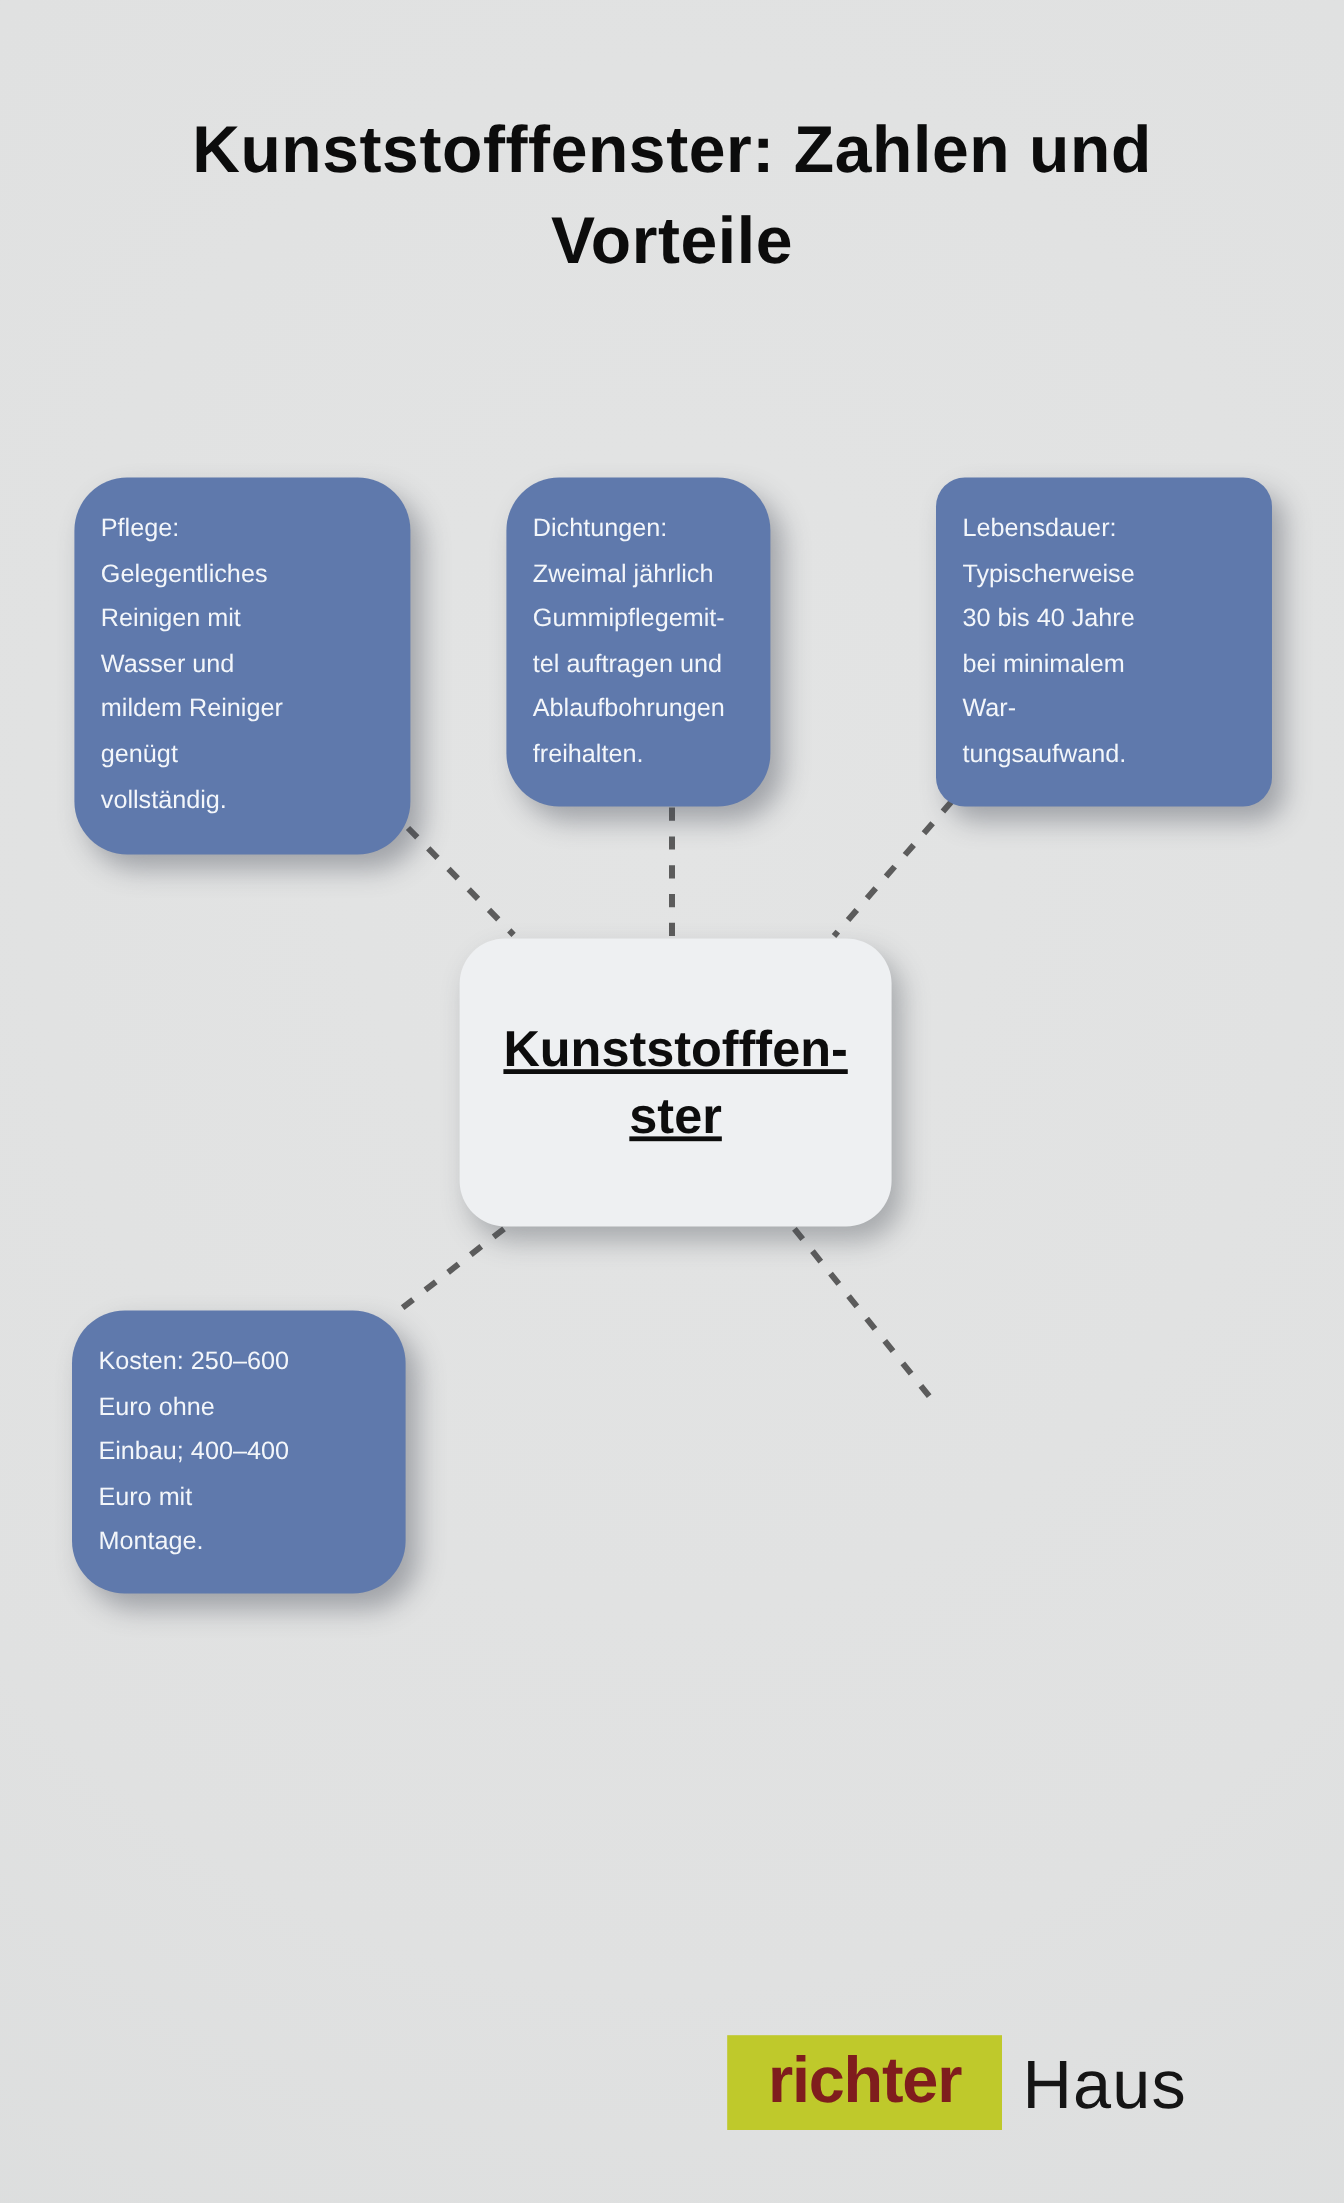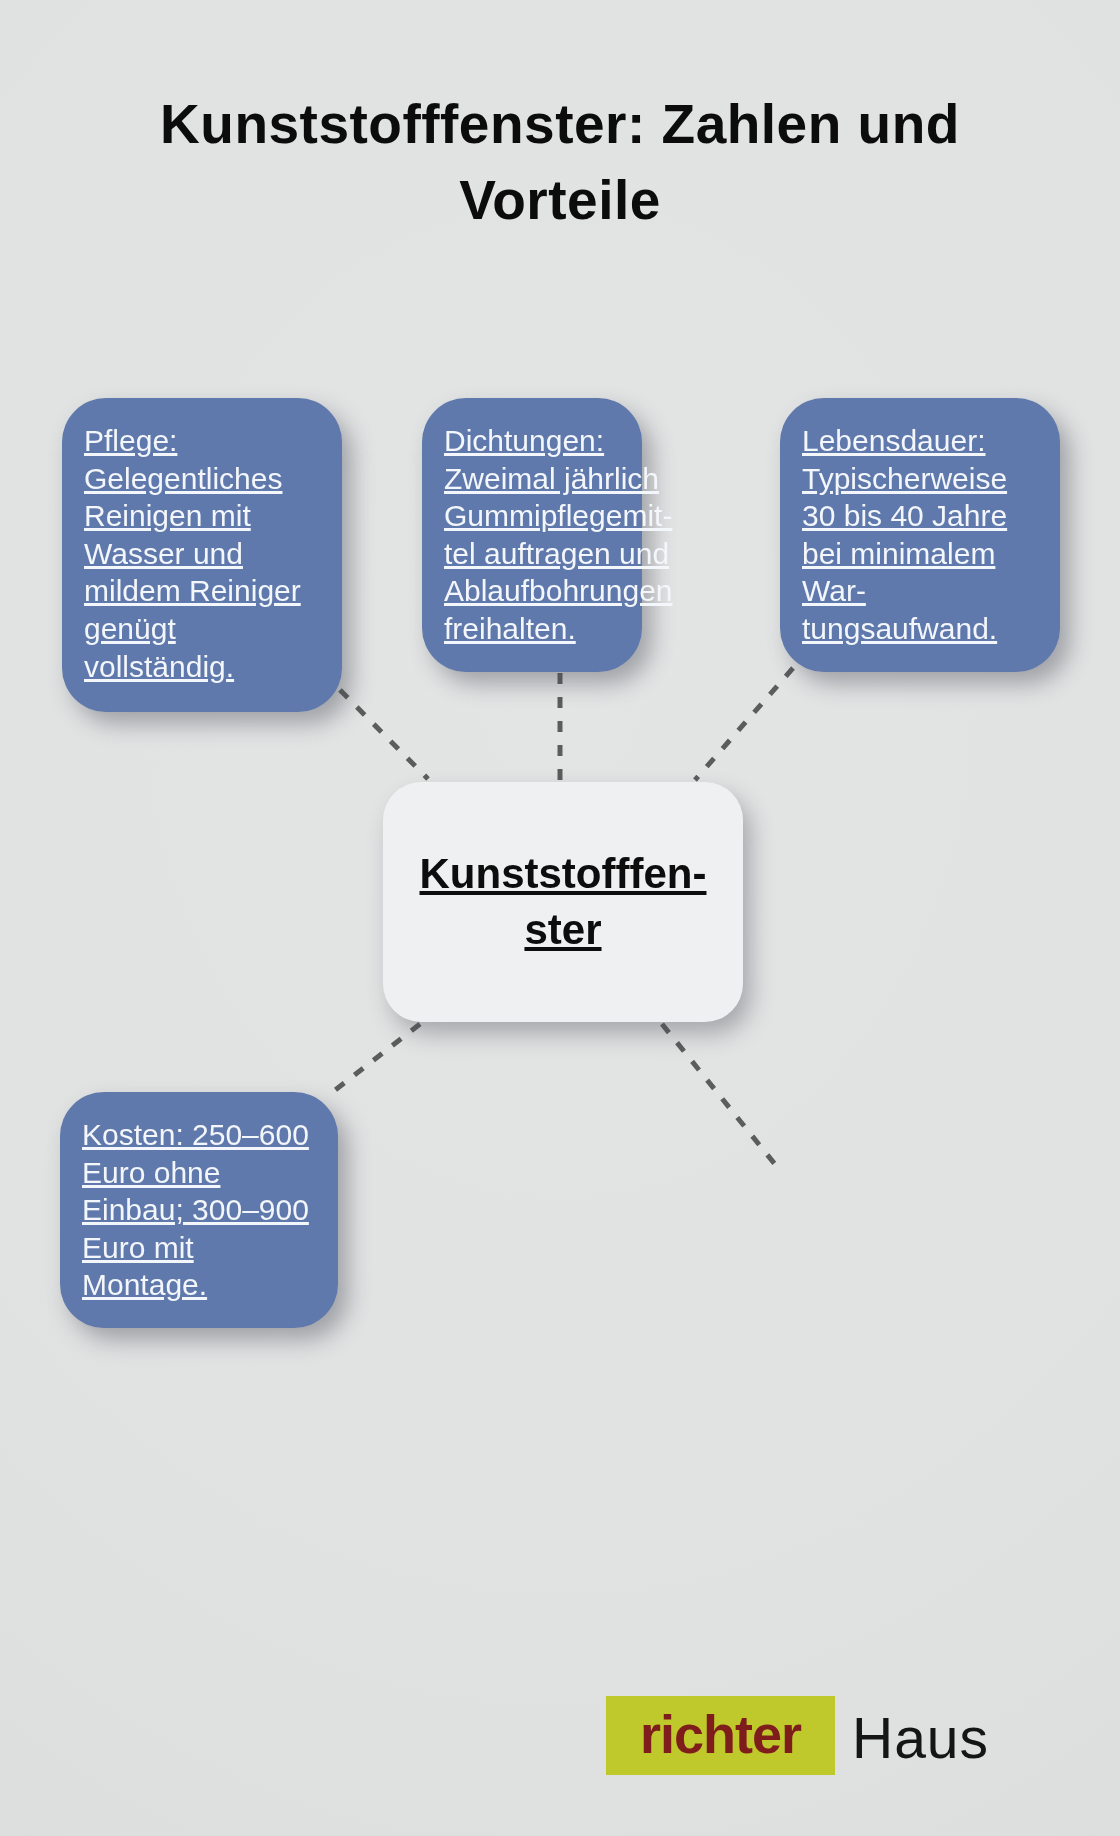--- a/index.html
+++ b/index.html
@@ -45,29 +45,28 @@
     position: absolute;
     background: #5f79ac;
     border-radius: 44px;
     box-shadow: 10px 12px 22px rgba(70, 75, 85, 0.42);
     box-sizing: border-box;
     padding: 24px 22px;
   }
   .node-text {
     margin: 0;
     color: #f3f6fa;
-    font-size: 30px;
+    font-size: 21px;
     line-height: 37.6px;
     white-space: pre;
     overflow: visible;
-    text-decoration: underline;
   }
   .node-pflege        { left: 62px;  top: 398px; width: 280px; height: 314px; }
   .node-dichtungen    { left: 422px; top: 398px; width: 220px; height: 274px; }
-  .node-lebensdauer   { left: 780px; top: 398px; width: 280px; height: 274px; }
+  .node-lebensdauer   { left: 780px; top: 398px; width: 280px; height: 274px; border-radius: 24px; }
   .node-kosten        { left: 60px;  top: 1092px; width: 278px; height: 236px; }
   .node-energie       { left: 780px; top: 1092px; width: 280px; height: 503px; }
   .center-node {
     position: absolute;
     left: 383px;
     top: 782px;
     width: 360px;
     height: 240px;
     background: #eef0f2;
     border-radius: 38px;
@@ -157,21 +156,21 @@
 Typischerweise
 30 bis 40 Jahre
 bei minimalem
 War-
 tungsaufwand.</p>
   </div>
 
   <div class="node node-kosten">
     <p class="node-text">Kosten: 250–600
 Euro ohne
-Einbau; 300–900
+Einbau; 400–400
 Euro mit
 Montage.</p>
   </div>
 
 
   <div class="center-node">
     <div class="center-label">Kunststofffen-
 ster</div>
   </div>
 

